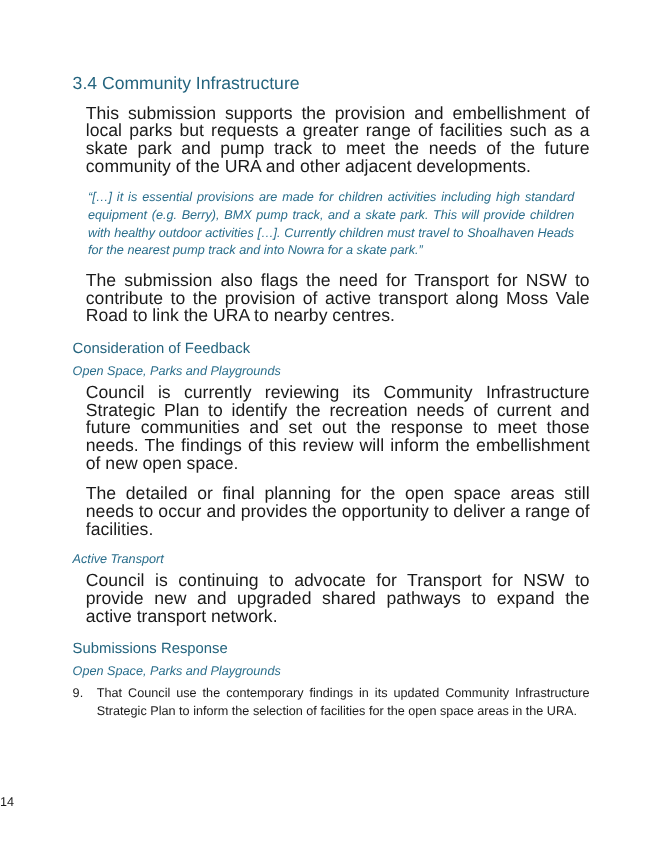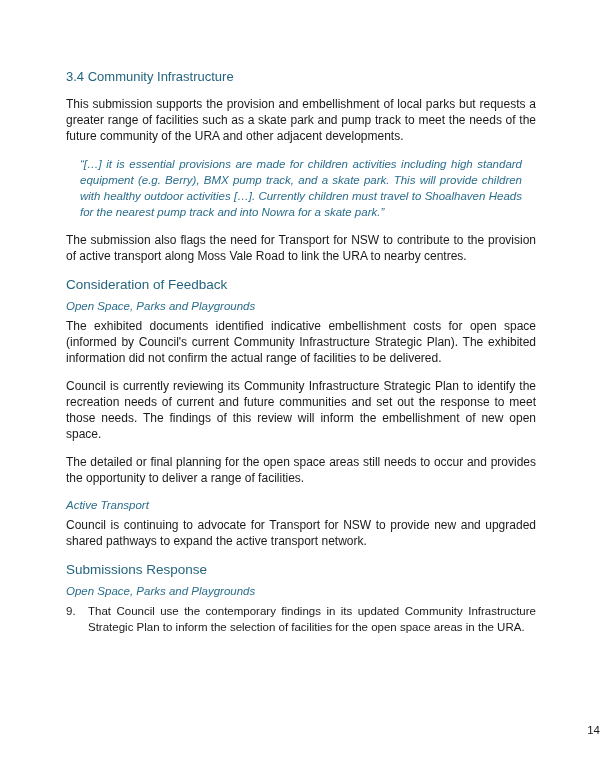--- a/index.html
+++ b/index.html
@@ -17,45 +17,45 @@
     background: var(--background);
     font-family: "Liberation Sans", "DejaVu Sans", sans-serif;
     color: var(--body);
     position: relative;
     overflow: hidden;
   }
   .content {
     padding: 67px 64px 0 66px;
   }
   h2.section-title {
-    font-size: 13px;
+    font-size: 16px;
     line-height: 19px;
     font-weight: normal;
     color: var(--heading);
     margin: 0 0 10px 0;
   }
   .submissions {
     font-size: 11.5px;
     line-height: 15px;
     font-style: italic;
     color: var(--subheading);
     margin: 0 0 11px 0;
   }
   h3.doc-heading {
     font-size: 13.5px;
     line-height: 17px;
     font-weight: normal;
     color: var(--heading);
     margin: 11px 0 6px 0;
   }
   p.body-para {
-    font-size: 12px;
+    font-size: 16px;
     line-height: 16px;
     text-align: justify;
-    margin: 0 0 12px 0;
+    margin: 0 0 12px 12px;
     color: var(--body);
   }
   p.quote-block {
     font-size: 11.5px;
     line-height: 16px;
     text-align: justify;
     font-style: italic;
     color: var(--quote);
     margin: 0 14px 12px 14px;
   }
@@ -77,40 +77,39 @@
   }
   .numbered-item .num-text {
     flex: 1;
     text-align: justify;
   }
   .page-number {
     position: absolute;
     left: 0;
     top: 724px;
     width: 100%;
-    text-align: right;
+    text-align: left;
     font-size: 11.5px;
     color: var(--body);
   }
 </style>
 </head>
 <body>
 
 <div class="page">
   <div class="content">
 
     <h2 class="section-title">3.4 Community Infrastructure</h2>
 
     <p class="body-para">This submission supports the provision and embellishment of local parks but requests a greater range of facilities such as a skate park and pump track to meet the needs of the future community of the URA and other adjacent developments.</p>
     <p class="quote-block">“[…] it is essential provisions are made for children activities including high standard equipment (e.g. Berry), BMX pump track, and a skate park. This will provide children with healthy outdoor activities […]. Currently children must travel to Shoalhaven Heads for the nearest pump track and into Nowra for a skate park.”</p>
     <p class="body-para">The submission also flags the need for Transport for NSW to contribute to the provision of active transport along Moss Vale Road to link the URA to nearby centres.</p>
 
     <h3 class="doc-heading">Consideration of Feedback</h3>
     <p class="sub-heading">Open Space, Parks and Playgrounds</p>
-    <p class="body-para">The exhibited documents identified indicative embellishment costs for open space (informed by Council's current Community Infrastructure Strategic Plan). The exhibited information did not confirm the actual range of facilities to be delivered.</p>
     <p class="body-para">Council is currently reviewing its Community Infrastructure Strategic Plan to identify the recreation needs of current and future communities and set out the response to meet those needs. The findings of this review will inform the embellishment of new open space.</p>
     <p class="body-para">The detailed or final planning for the open space areas still needs to occur and provides the opportunity to deliver a range of facilities.</p>
     <p class="sub-heading">Active Transport</p>
     <p class="body-para">Council is continuing to advocate for Transport for NSW to provide new and upgraded shared pathways to expand the active transport network.</p>
 
     <h3 class="doc-heading">Submissions Response</h3>
     <p class="sub-heading">Open Space, Parks and Playgrounds</p>
     <div class="numbered-item">
       <span class="num">9.</span>
       <span class="num-text">That Council use the contemporary findings in its updated Community Infrastructure Strategic Plan to inform the selection of facilities for the open space areas in the URA.</span>

